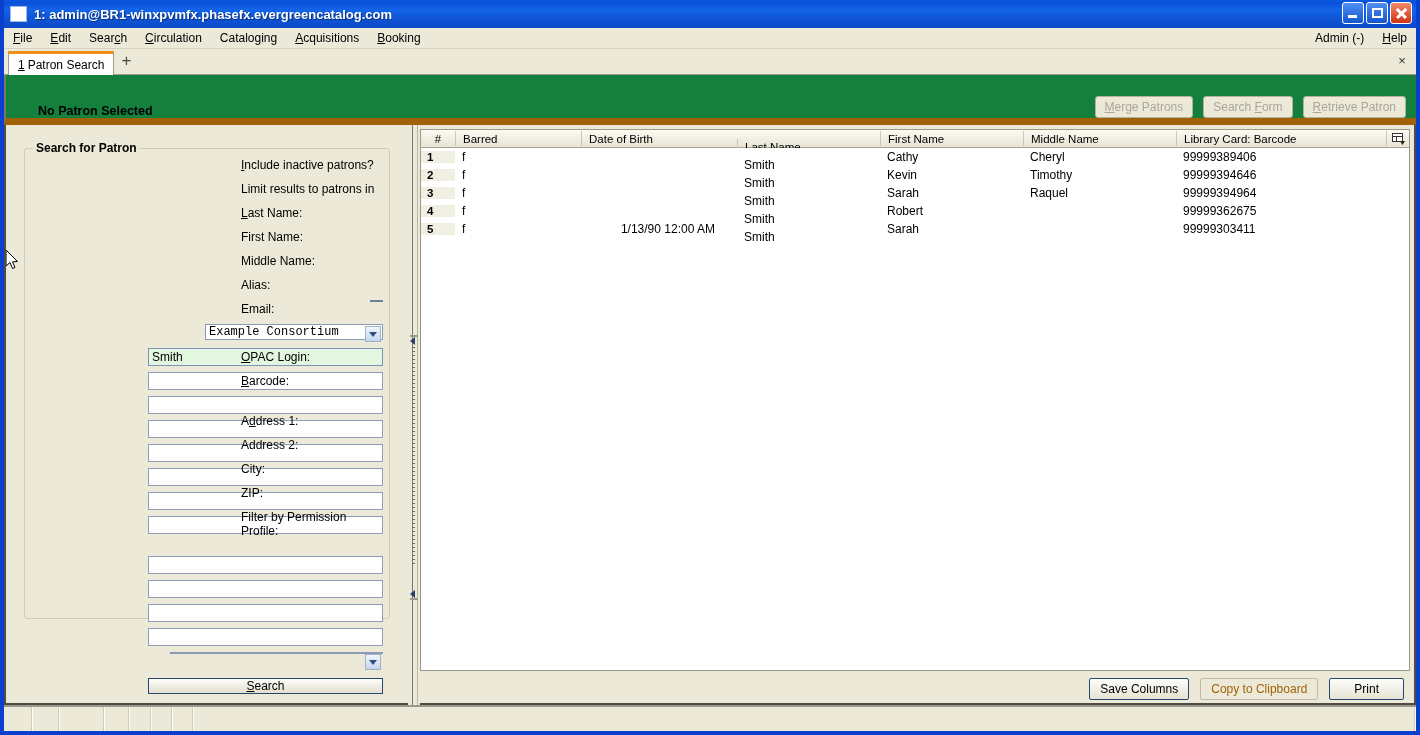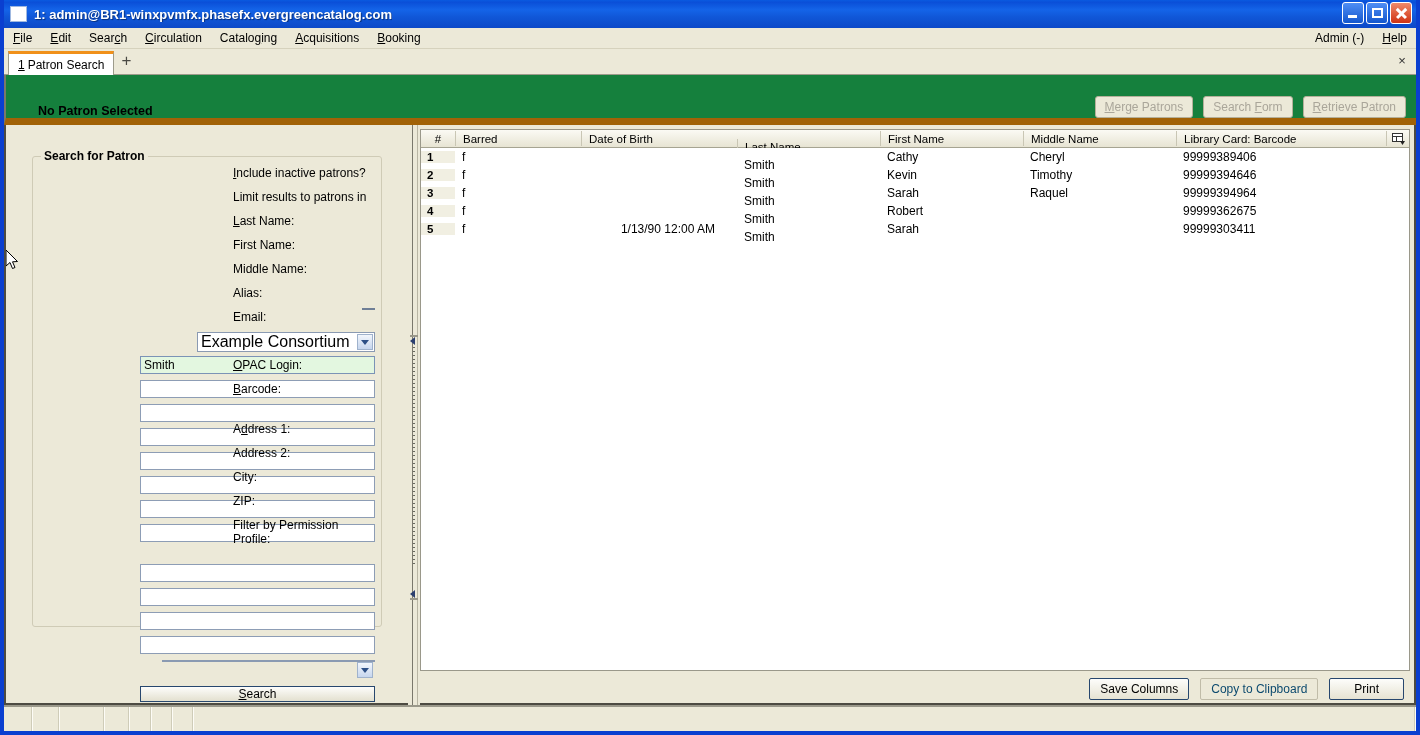--- a/index.html
+++ b/index.html
@@ -106,21 +106,21 @@
   
   #leftpanel{
     width:404px;flex:0 0 404px;box-sizing:border-box;
     background:#ece9d8;
     border-left:2px solid #4d4b42;
     border-bottom:2px solid #4d4b42;
     padding:6px 8px 0 8px;
     overflow:hidden;
   }
   fieldset.searchbox{
-    margin:18px;padding:3px 6px 8px 8px;
+    margin:10px;padding:3px 6px 8px 8px;
     border:1px solid #cfcbb6;border-radius:3px;
     box-sizing:border-box;height:478px;
   }
   fieldset.searchbox legend{
     font-weight:bold;font-size:12px;padding:0 3px;
   }
   .frow{display:flex;align-items:flex-end;height:24px;flex-direction:column;}
   .flabel{width:142px;flex:0 0 142px;font-size:12px;}
   .flabel u{text-decoration:underline;}
   .ftxt{
@@ -130,22 +130,23 @@
     padding:1px 3px;outline:none;color:#000;
   }
   .ftxt.filled{background:#e3f7e0;border:1px solid #7b93b6;}
   .fchk{
     width:13px;height:13px;box-sizing:border-box;
     border:1px solid #6f7f96;background:#fff;
   }
   .fsel{
     width:178px;height:20px;box-sizing:border-box;
     border:1px solid #8a9ab2;background:#fff;
-    display:flex;align-items:center;font-size:16px;padding-left:3px;
+    display:flex;align-items:center;font-size:12px;padding-left:3px;
     position:relative;
+    font-family:Liberation Mono, monospace;
   }
   .fsel.wide{width:213px;}
   .arrowbtn{
     position:absolute;right:1px;top:1px;width:16px;height:16px;
     background:linear-gradient(to bottom,#f2f6fc,#c6d6ee);
     border:1px solid #9fb2cc;box-sizing:border-box;
     display:flex;align-items:center;justify-content:center;
   }
   .arrowbtn .caret{
     width:0;height:0;border-left:4px solid transparent;border-right:4px solid transparent;
@@ -235,21 +236,21 @@
   .c-card{width:205px;flex:0 0 205px;}
   #gridfoot{
     flex:0 0 28px;height:28px;display:flex;align-items:center;justify-content:flex-end;
     padding-right:6px;
   }
   .gbtn{
     border:1px solid #27476e;border-radius:2px;
     background:linear-gradient(to bottom,#fdfdfb,#e6e3d2);
     font-size:12px;padding:3px 10px;margin-left:11px;box-sizing:border-box;
   }
-  .gbtn.disabled{border:1px solid #c0bca8;color:#0c4a6e;background:#ece9d8;}
+  .gbtn.disabled{border:1px solid #c0bca8;color:#a16207;background:#ece9d8;}
   
   #statusbar{
     flex:0 0 24px;height:24px;background:#ece9d8;
     border-top:2px solid #9a988a;
     display:flex;align-items:stretch;
   }
   #statusbar .seg{border-right:1px solid #fdfcf6;box-shadow:inset -1px 0 0 #cfccb8;}
   
   #cursor{position:absolute;left:2px;top:250px;width:14px;height:22px;pointer-events:none;}
 </style>

